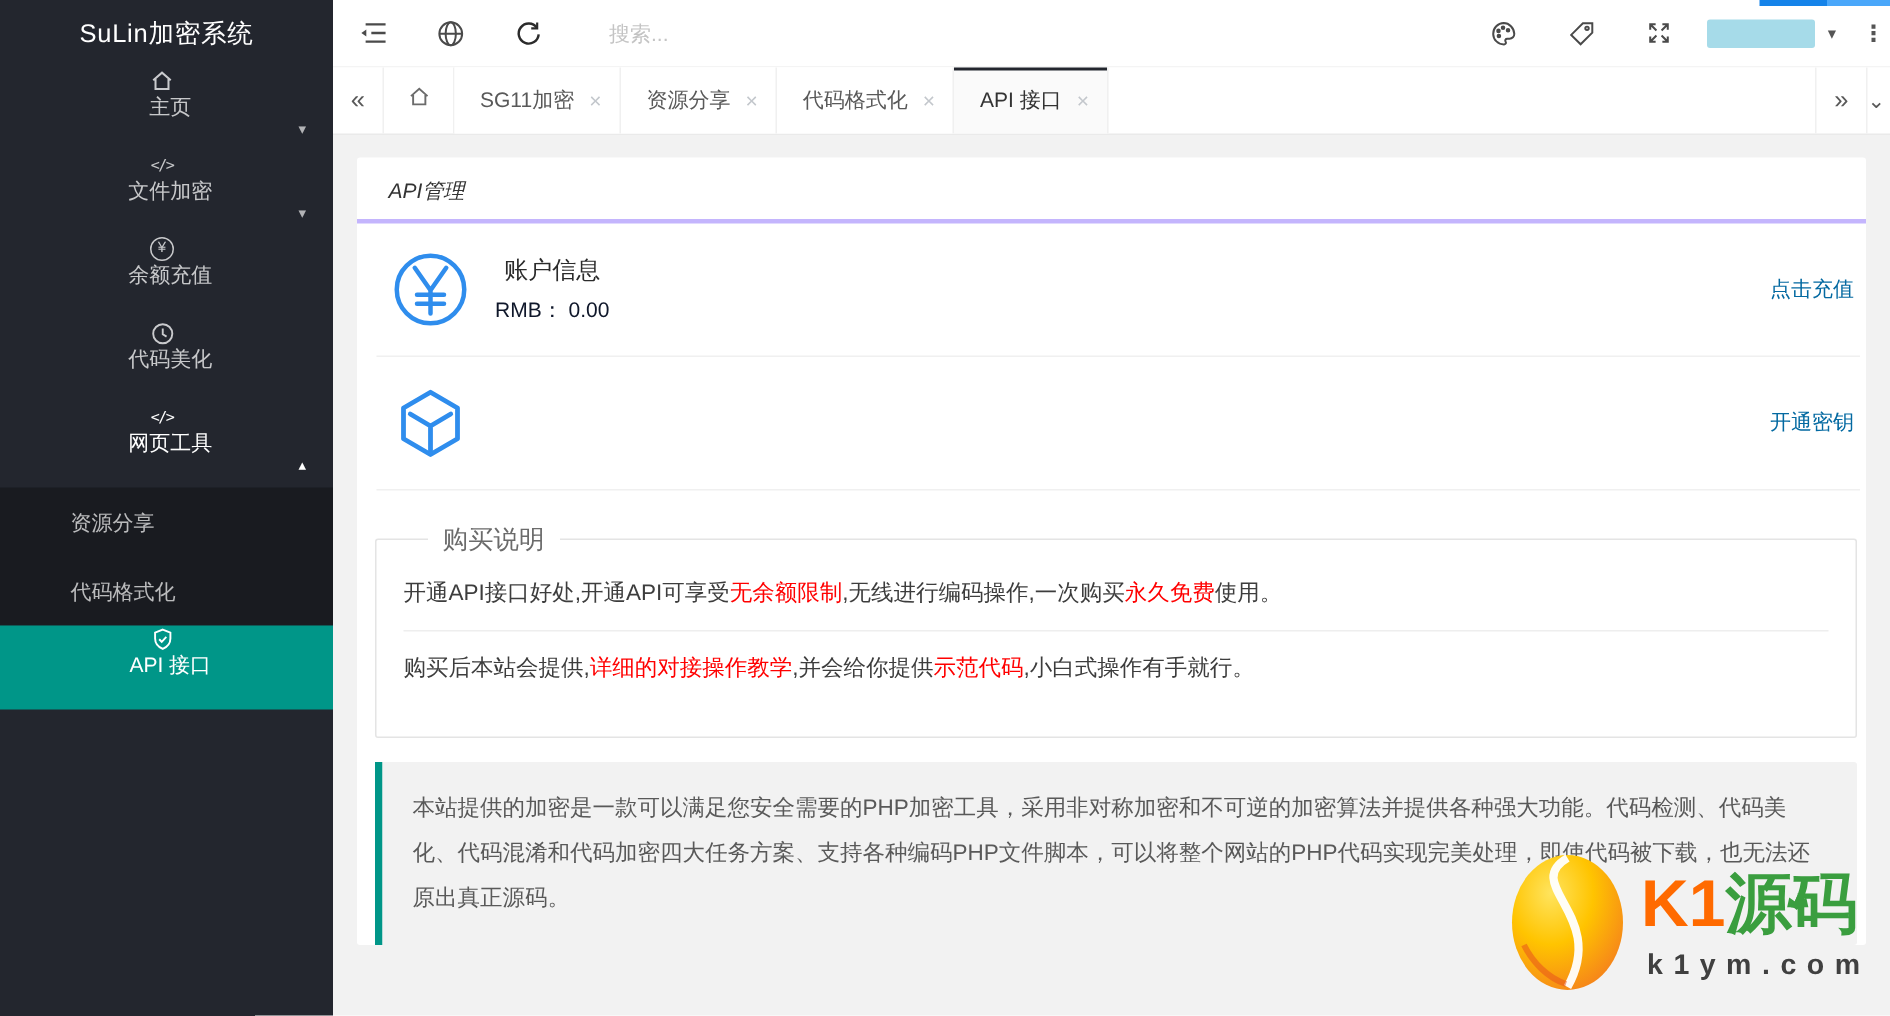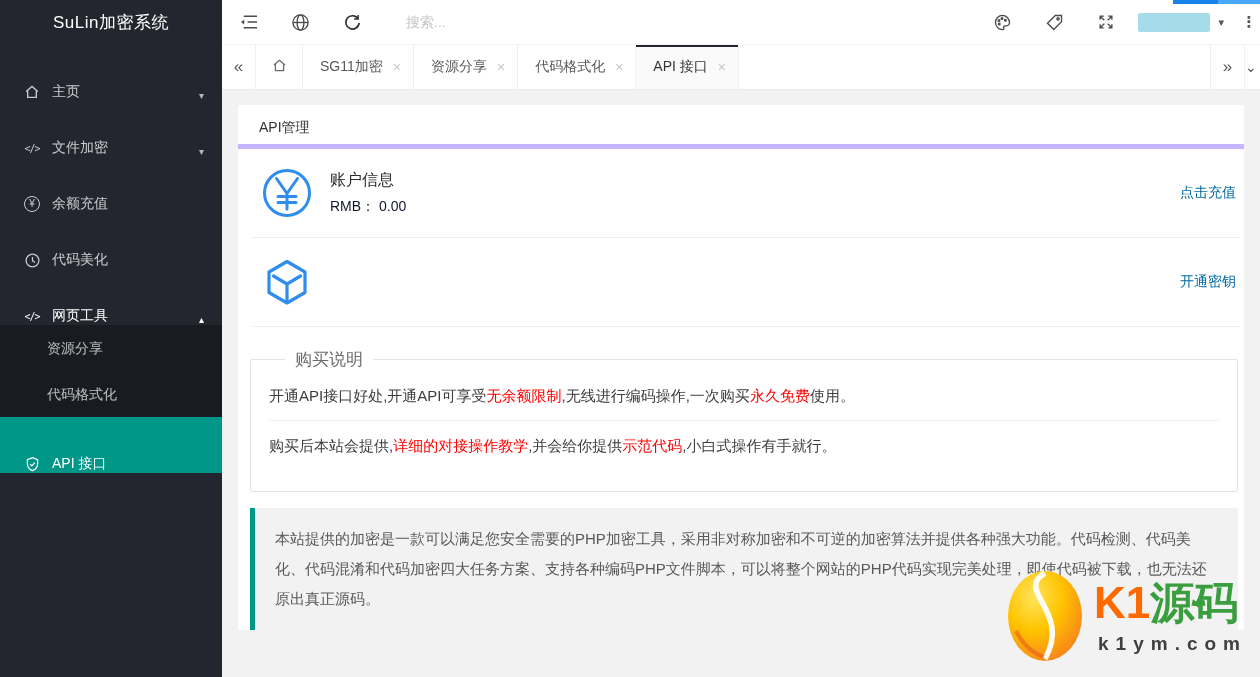--- a/index.html
+++ b/index.html
@@ -4,23 +4,23 @@
 <style>
   * { margin:0; padding:0; box-sizing:border-box; }
   html,body { width:1260px; height:677px; overflow:hidden;
     font-family:"Liberation Sans","DejaVu Sans",sans-serif; background:#fff; }
 
   
   .sidebar { position:absolute; left:0; top:0; width:222px; height:677px;
     background:#23262e; z-index:5; }
   .logo { height:45px; line-height:45px; text-align:center; color:#ffffff;
     font-size:17px; letter-spacing:.5px; }
-  .side-item { height:56px; display:flex; align-items:flex-end;
+  .side-item { height:56px; display:flex; align-items:center;
     padding:0 18px 0 23px; color:rgba(255,255,255,.75); font-size:14px;
-    position:relative; cursor:pointer; }
+    position:relative; cursor:pointer;flex-direction:column; }
   .side-item.open { color:#fff; }
   .side-item.active { background:#009688; color:#fff; }
   .mi { width:18px; height:18px; margin-right:11px; display:inline-flex;
     align-items:center; justify-content:center; flex:0 0 18px; }
   .mi svg { display:block; }
   .code-glyph { font-family:"DejaVu Sans Mono",monospace; font-size:10px;
     letter-spacing:-1px; white-space:nowrap; }
   .yen-badge { width:16px; height:16px; border:1.4px solid rgba(255,255,255,.75);
     border-radius:50%; font-size:10px; line-height:13px; text-align:center; }
   .caret { margin-left:auto; font-size:10px; color:rgba(255,255,255,.65); }
@@ -66,26 +66,26 @@
     border-left:1px solid #f0f0f0; }
   .tab-ctl-edge { width:16px; border-left:1px solid #f0f0f0; overflow:hidden;
     display:flex; align-items:center; justify-content:flex-start; color:#595959;
     font-size:14px; cursor:pointer; }
 
   
   .content { position:absolute; left:222px; top:90px; right:0; bottom:0;
     background:#f2f2f2; padding:15px 16px; }
   .card { background:#fff; min-height:438px; border-radius:2px; }
   .card-header { height:44px; line-height:44px; padding-left:21px;
-    font-size:14px; color:#333; border-bottom:5px solid #c4b5fd; }
+    font-size:14px; color:#333; border-bottom:3px solid #c4b5fd;font-style:italic; }
   .info-row { display:flex; align-items:center; margin:0 4px 0 13px;
     padding:19px 4px 19px 11px; border-bottom:1px solid #f0f0f0; }
   .big-ic { width:50px; height:50px; flex:0 0 50px; }
   .info-text { margin-left:18px; }
-  .info-title { font-size:16px; color:#2b2b2b; margin-bottom:7px; }
+  .info-title { font-size:16px; color:#2b2b2b; margin-bottom:7px;text-align:center; }
   .info-sub { font-size:14px; color:#0f172a; }
   .row-action { margin-left:auto; color:#0369a1; font-size:14px;
     cursor:pointer; text-decoration:none; }
 
   .fieldset { margin:21px 6px 0 12px; border:1px solid #e4e4e4;
     border-radius:2px; padding:4px 18px 24px 18px; }
   .fieldset legend { font-size:17px; color:#6b6b6b; padding:0 10px;
     margin-left:16px; }
   .p-line { font-size:15px; color:#3d3d3d; line-height:1.55; margin:9px 0; }
   .p-line .red { color:#ff0000; }

